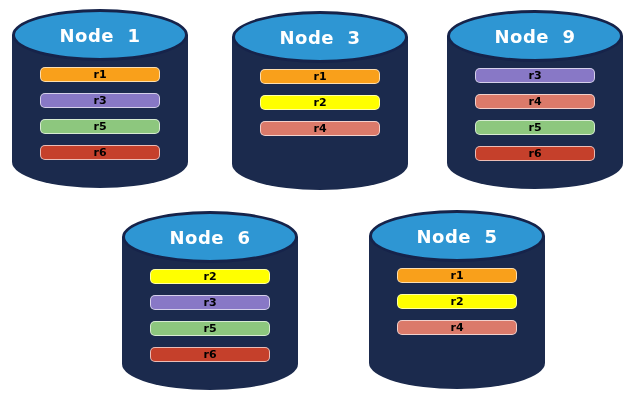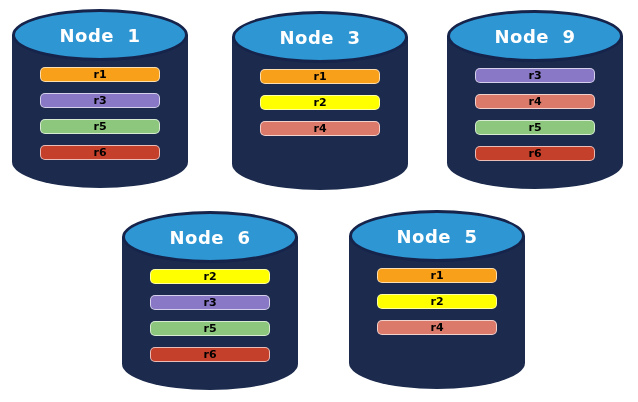--- a/index.html
+++ b/index.html
@@ -152,21 +152,21 @@
     <span class="bar-label">r3</span>
   </div>
           <div class="bar" style="background: rgb(141, 199, 126);">
     <span class="bar-label">r5</span>
   </div>
           <div class="bar" style="background: rgb(197, 64, 43);">
     <span class="bar-label">r6</span>
   </div>
         </div>
   </div>
-      <div class="cylinder" style="left: 349px; top: 210px;">
+      <div class="cylinder" style="left: 369px; top: 210px;">
     <div class="cyl-body"></div>
     <div class="cyl-top">
       <span class="node-title">Node  5</span>
     </div>
     <div class="bars">
           <div class="bar" style="background: rgb(249, 160, 27);">
     <span class="bar-label">r1</span>
   </div>
           <div class="bar" style="background: rgb(255, 255, 0);">
     <span class="bar-label">r2</span>

